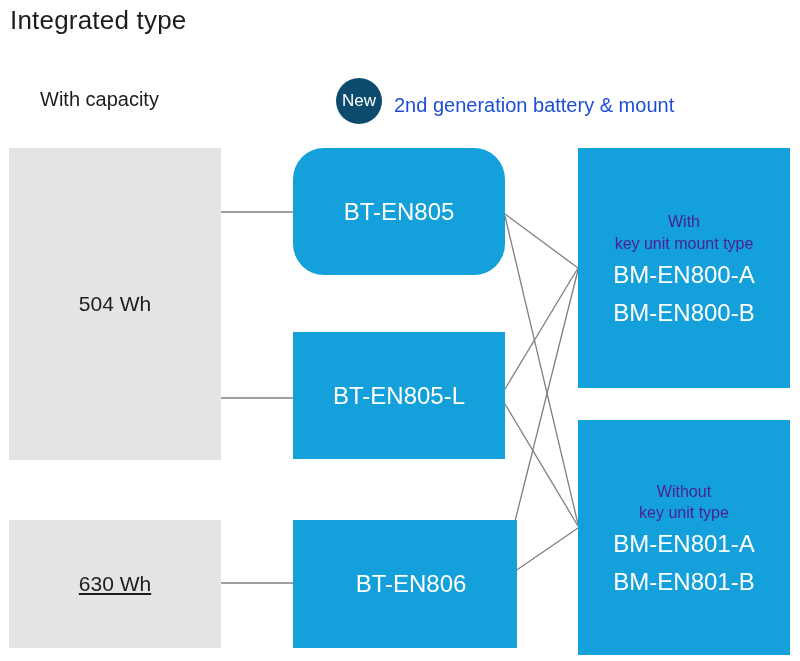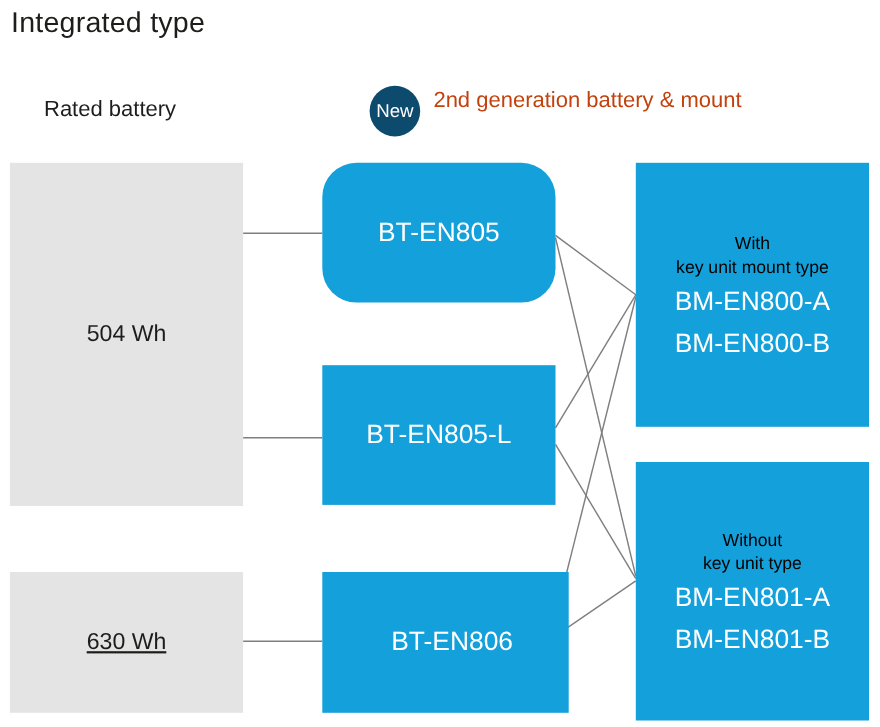--- a/index.html
+++ b/index.html
@@ -41,23 +41,23 @@
     border-radius: 50%;
     background: #0c4a6e;
     color: #ffffff;
     font-size: 17px;
     line-height: 46px;
     text-align: center;
   }
   .generation-label {
     position: absolute;
     left: 394px;
-    top: 80px;
+    top: 94px;
     font-size: 20px;
-    color: #c2410c;
+    color: #1d4ed8;
     text-align: center;
   }
   .box {
     position: absolute;
     display: flex;
     align-items: center;
     justify-content: center;
     flex-direction: column;
     text-align: center;
   }
@@ -75,21 +75,21 @@
   }
   .battery-1 { left: 293px; top: 148px; width: 212px; height: 127px; border-radius: 31px; }
   .battery-2 { left: 293px; top: 332px; width: 212px; height: 127px; }
   .battery-3 { left: 293px; top: 520px; width: 212px; height: 128px; padding-left: 12px; }
   .mount-box {
     background: #14a0da;
   }
   .mount-1 { left: 578px; top: 148px; width: 212px; height: 240px; }
   .mount-2 { left: 578px; top: 420px; width: 212px; height: 235px; }
   .mount-type {
-    color: #000000;
+    color: #4c1d95;
     font-size: 16px;
     line-height: 1.32;
     margin-bottom: 9px;
   }
   .mount-model {
     color: #ffffff;
     font-size: 24px;
     line-height: 1.0;
     margin-top: 14px;
   }
@@ -115,21 +115,21 @@
 
     <line x1="505" y1="214" x2="578" y2="268" stroke="#7f7f7f" stroke-width="1.3"></line>
     <line x1="505" y1="216" x2="578" y2="524" stroke="#7f7f7f" stroke-width="1.3"></line>
     <line x1="505" y1="389" x2="578" y2="268" stroke="#7f7f7f" stroke-width="1.3"></line>
     <line x1="505" y1="404" x2="578" y2="526" stroke="#7f7f7f" stroke-width="1.3"></line>
     <line x1="505" y1="561" x2="578" y2="270" stroke="#7f7f7f" stroke-width="1.3"></line>
     <line x1="505" y1="578" x2="578" y2="528" stroke="#7f7f7f" stroke-width="1.3"></line>
   </svg>
 
   <div class="page-title">Integrated type</div>
-  <div class="rated-capacity-label">Rated battery</div>
+  <div class="rated-capacity-label">With capacity</div>
   <div class="new-badge">New</div>
   <div class="generation-label">2nd generation battery &amp; mount</div>
 
   <div class="box capacity-box capacity-504">
     <span>504 Wh</span>
   </div>
   <div class="box capacity-box capacity-630">
     <span>630 Wh</span>
   </div>
 

